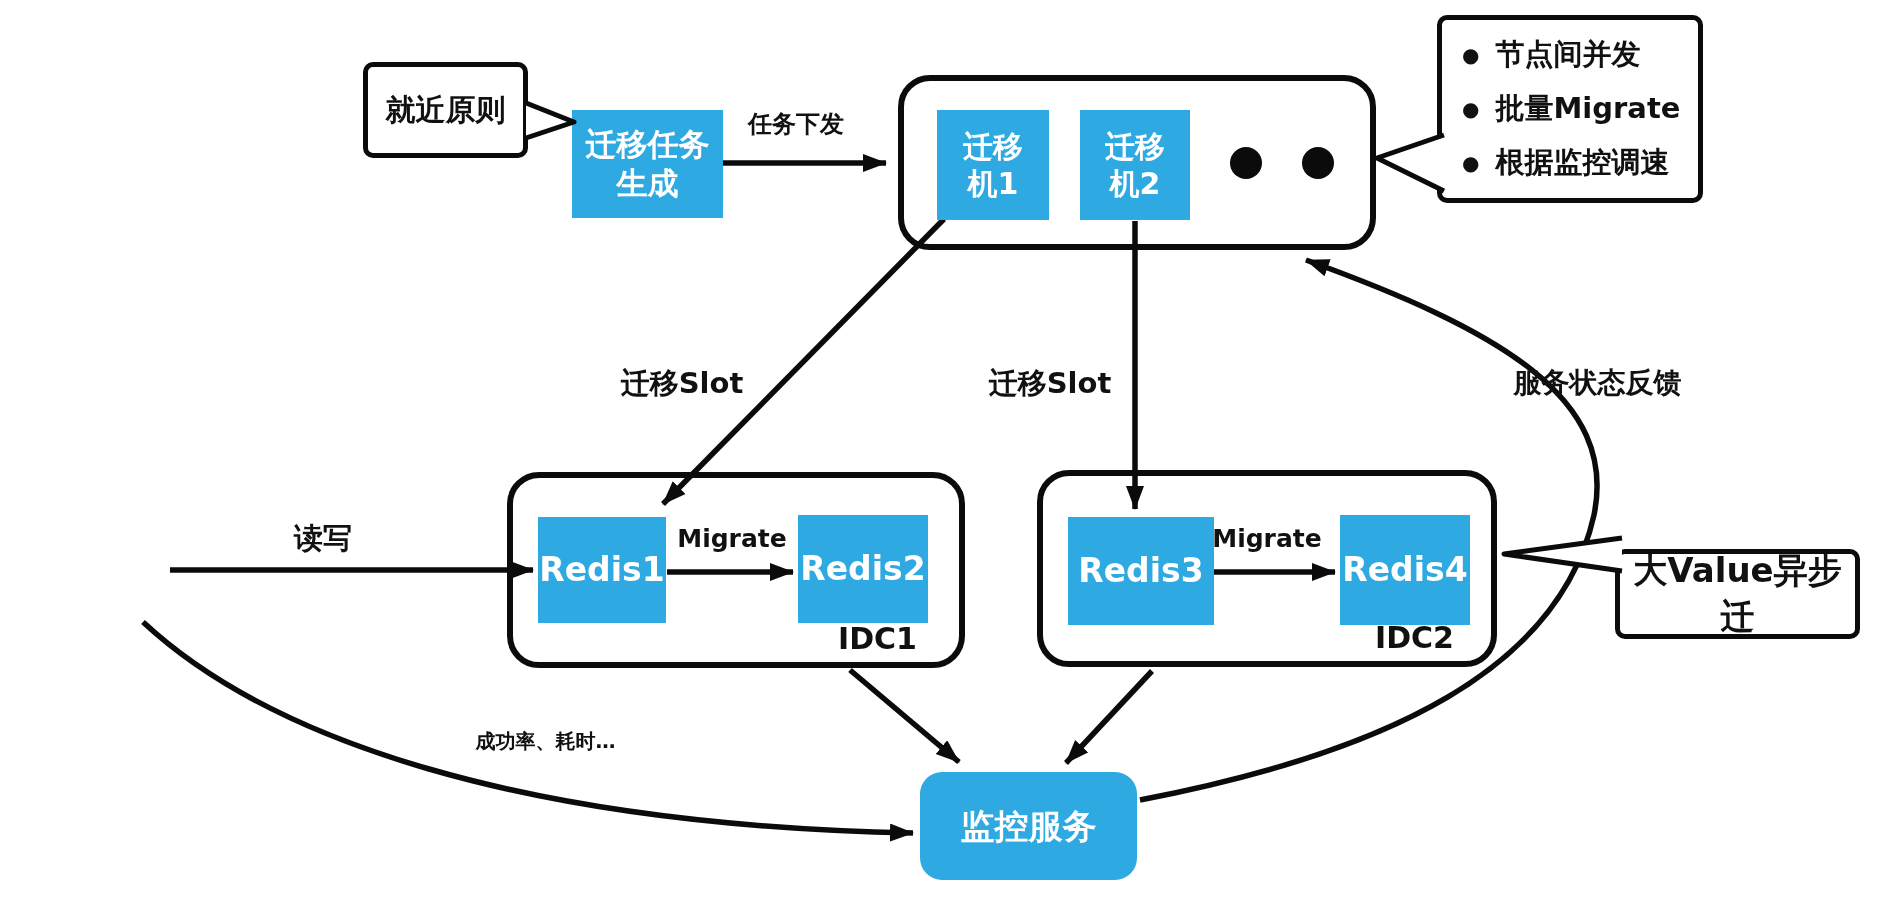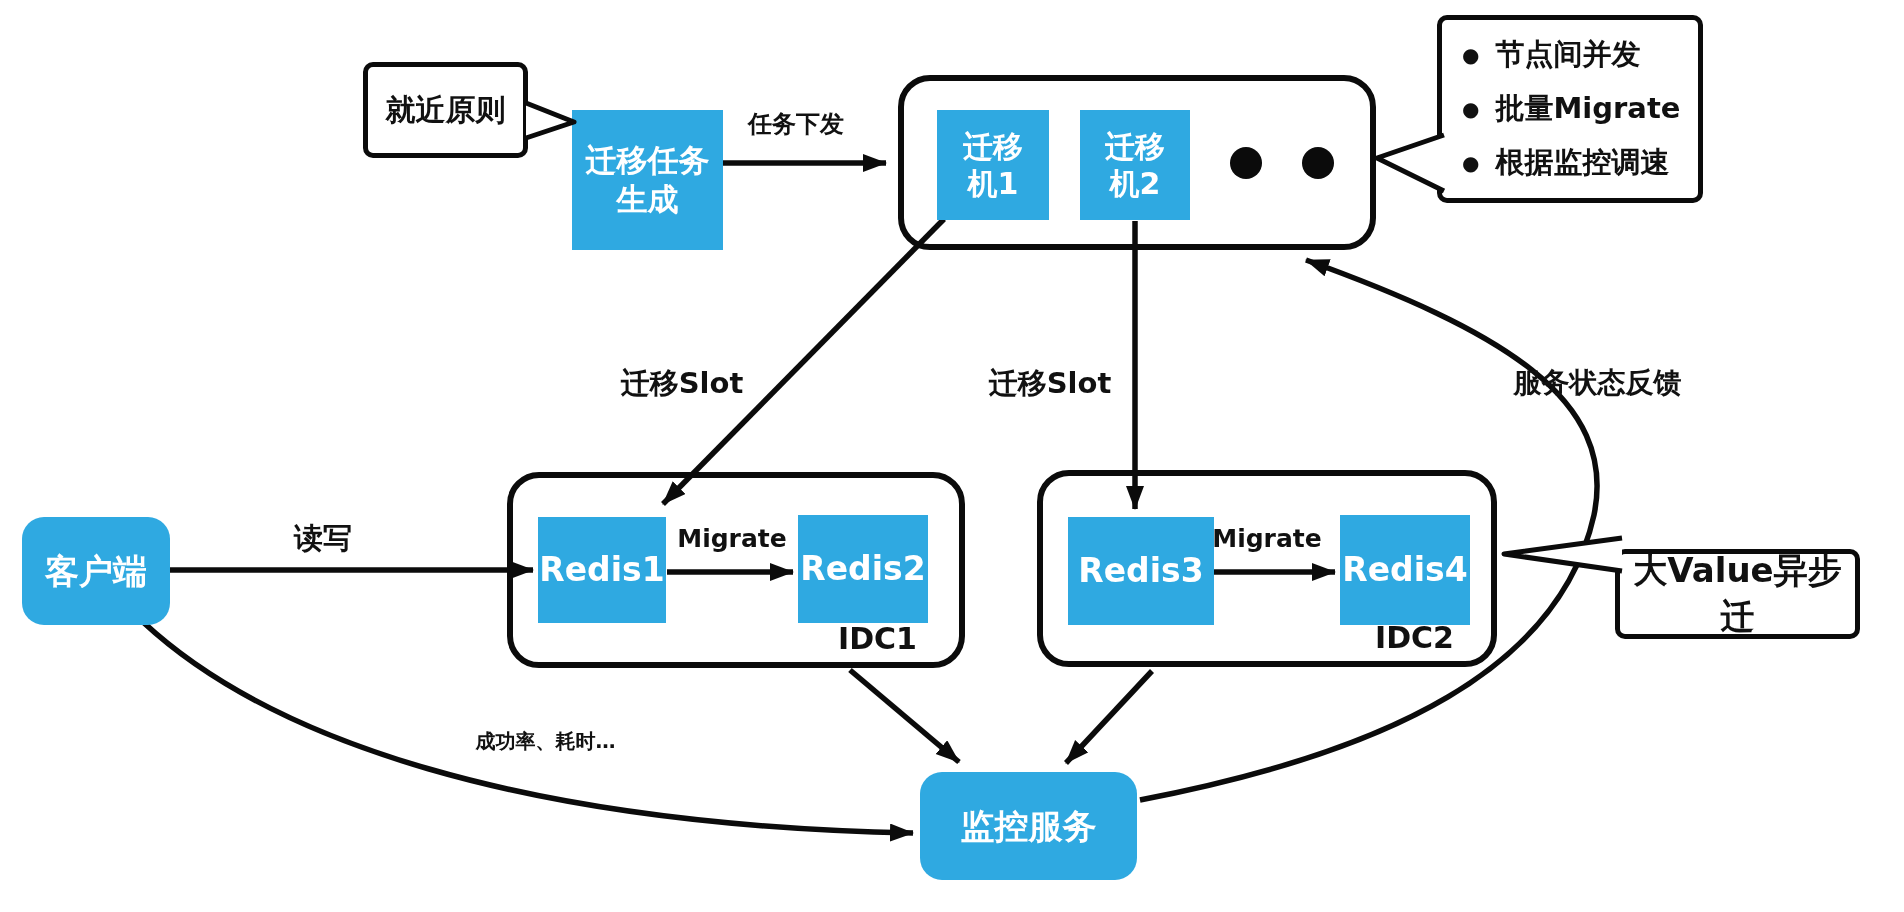--- a/index.html
+++ b/index.html
@@ -68,21 +68,21 @@
   <div class="frame" style="left:898px;top:75px;width:478px;height:175px;"></div>
 
   <div class="frame" style="left:507px;top:472px;width:458px;height:196px;">
     <span class="tag" style="right:42px;bottom:6px;">IDC1</span>
   </div>
 
   <div class="frame" style="left:1037px;top:470px;width:460px;height:197px;">
     <span class="tag" style="right:37px;bottom:6px;">IDC2</span>
   </div>
 
-  <div class="node" style="left:572px;top:110px;width:151px;height:140px;font-size:31px;">
+  <div class="node" style="left:572px;top:110px;width:151px;height:108px;font-size:31px;">
     <span>迁移任务</span>
     <span>生成</span>
   </div>
 
   <div class="node" style="left:937px;top:110px;width:112px;height:110px;font-size:30px;">
     <span>迁移</span>
     <span>机1</span>
   </div>
 
   <div class="node" style="left:1080px;top:110px;width:110px;height:110px;font-size:30px;">
@@ -99,23 +99,20 @@
   </div>
 
   <div class="node" style="left:1068px;top:517px;width:146px;height:108px;font-size:33px;">
     <span>Redis3</span>
   </div>
 
   <div class="node" style="left:1340px;top:515px;width:130px;height:110px;font-size:33px;">
     <span>Redis4</span>
   </div>
 
-  <div class="node rounded" style="left:22px;top:517px;width:148px;height:108px;font-size:34px;">
-    <span>客户端</span>
-  </div>
 
   <div class="node rounded" style="left:920px;top:772px;width:217px;height:108px;font-size:34px;">
     <span>监控服务</span>
   </div>
 
   <div class="callout" style="left:363px;top:62px;width:165px;height:96px;font-size:30px;">
     <span>就近原则</span>
   </div>
 
   <div class="callout bullet-list" style="left:1437px;top:15px;width:266px;height:188px;">

